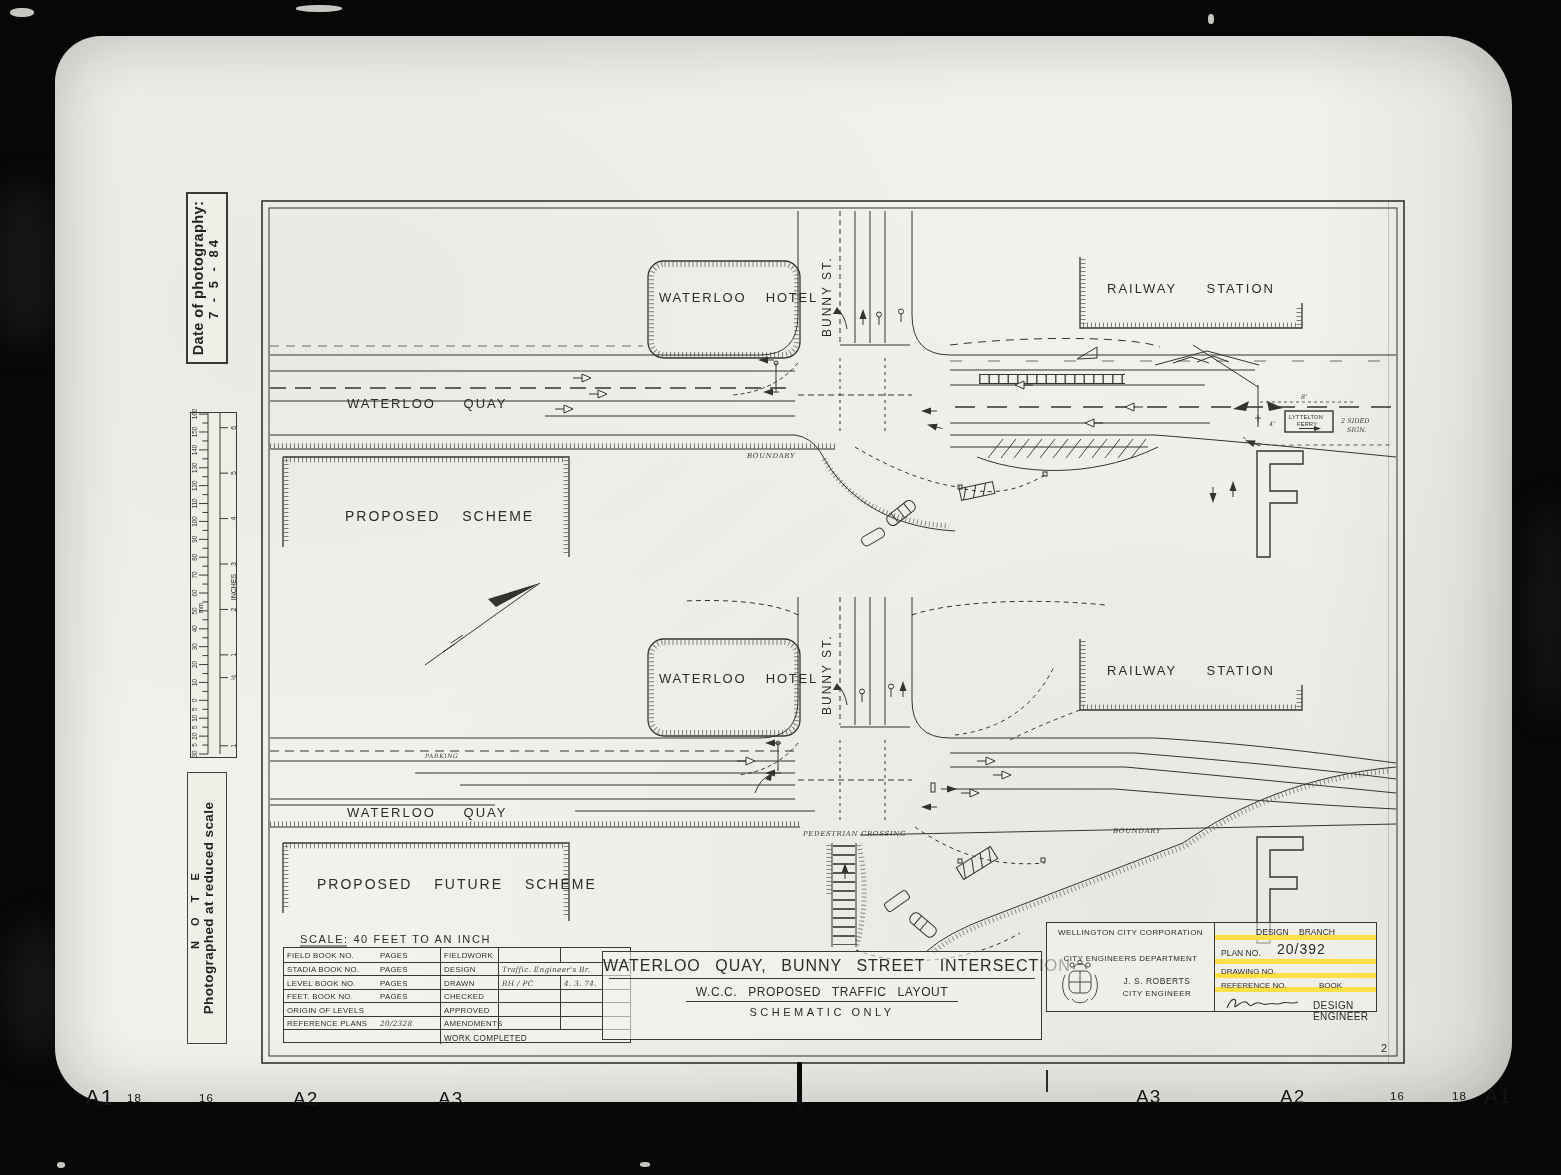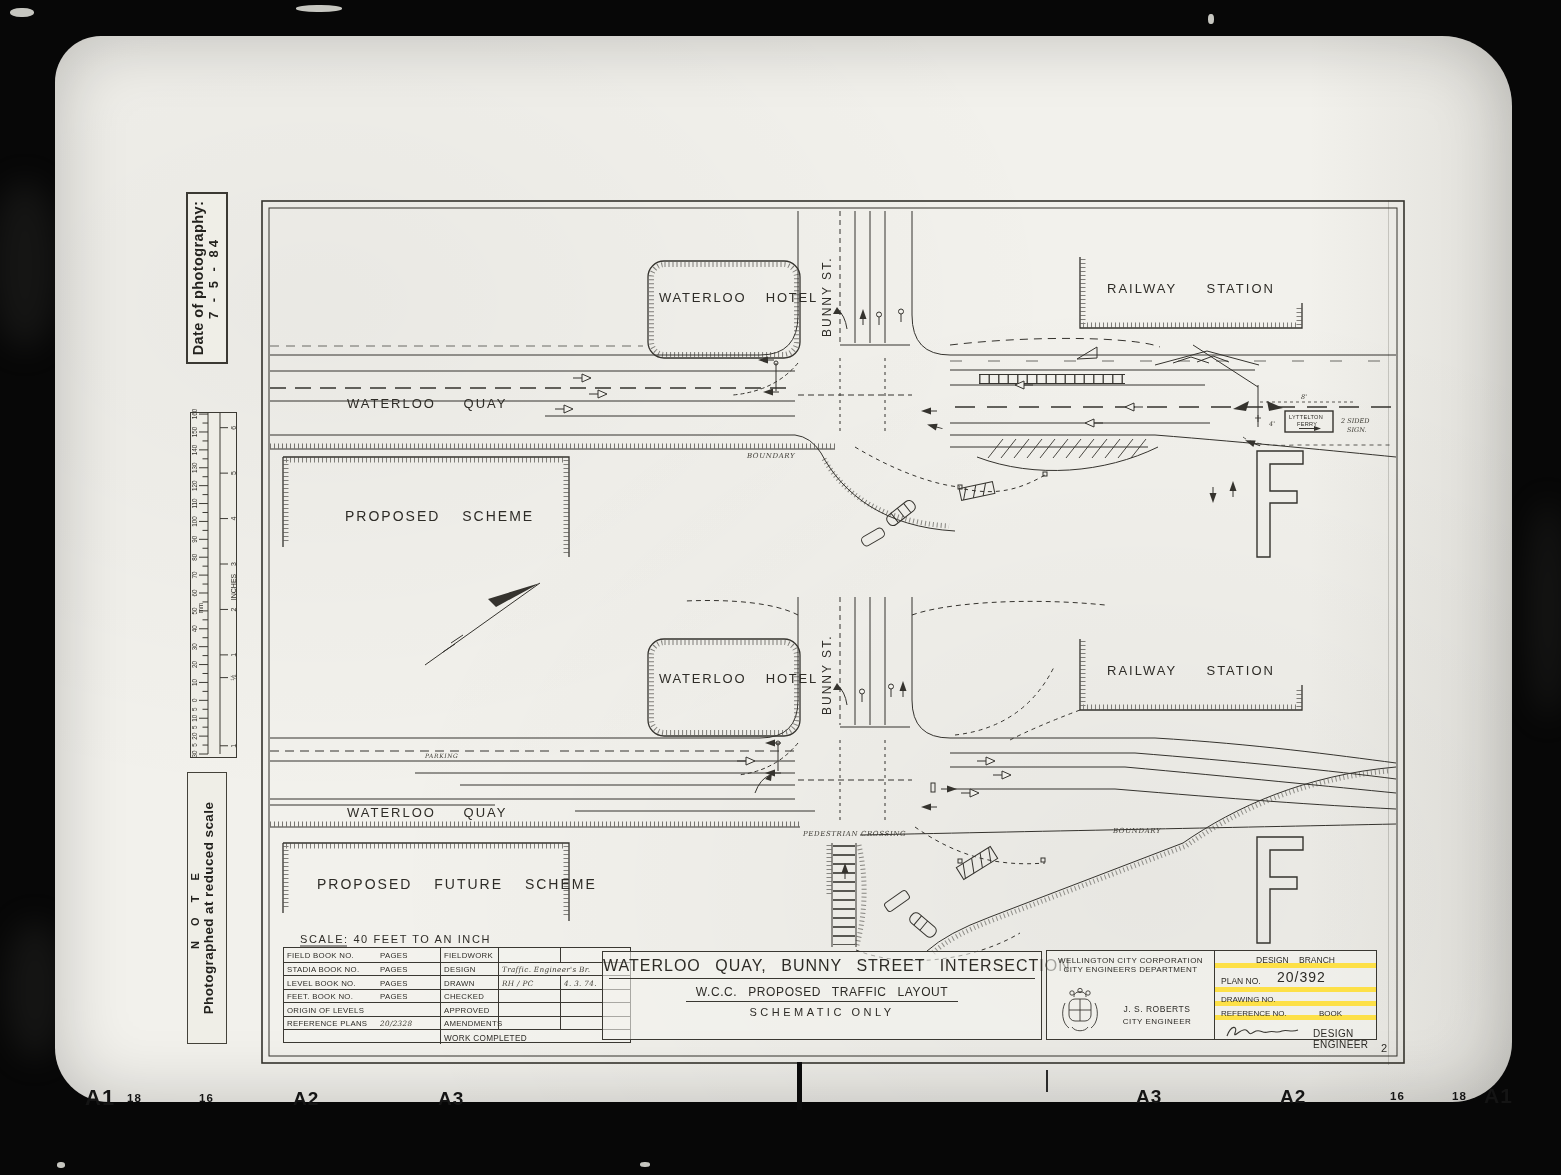--- a/index.html
+++ b/index.html
@@ -61,35 +61,35 @@
   .hw{font-family:"DejaVu Serif",serif;font-style:italic;font-size:7.3px;color:#403e36;letter-spacing:.3px}
   .tb-center{border:1.6px solid #3a3832}
   .tbc-title{margin-top:5px;text-align:center;font-size:16px;letter-spacing:1px;word-spacing:9px;white-space:nowrap}
   .tbc-rule{border-top:1.4px solid #3a3832;margin:3px 6px 0 6px}
   .tbc-sub{margin-top:6px;text-align:center;font-size:12px;letter-spacing:.6px;word-spacing:7px}
   .tbc-subrule{width:272px;margin:2px auto 0 auto;border-top:1.2px solid #3a3832}
   .tbc-note{margin-top:4px;text-align:center;font-size:11px;letter-spacing:3.5px}
   .tb-right{border:1.7px solid #3a3832}
   .tbr-left{position:absolute;left:0;top:0;width:168px;height:100%;border-right:1px solid #3a3832;box-sizing:border-box}
   .tbr-org{text-align:center;font-size:8px;letter-spacing:.4px;margin-top:5px}
-  .tbr-org2{text-align:center;font-size:8px;letter-spacing:.4px;margin-top:0}
+  .tbr-org2{text-align:center;font-size:8px;letter-spacing:.4px;margin-top:17px}
   .tbr-name{position:absolute;left:58px;top:53px;width:104px;text-align:center;font-size:8.5px;letter-spacing:.5px}
   .tbr-nt{position:absolute;left:58px;top:66px;width:104px;text-align:center;font-size:8px;letter-spacing:.5px}
   .tbr-row{position:absolute;left:168px;width:161px;border-bottom:5px solid #fde047;box-sizing:border-box}
   .tbr-branch{top:0;height:17px;text-align:center;font-size:8.5px;word-spacing:8px;padding-top:4px}
   .tbr-plan{top:17px;height:24px}
   .tbr-pl{position:absolute;left:6px;top:8px;font-size:8.5px}
   .tbr-pn{position:absolute;left:62px;top:1px;font-size:14px;letter-spacing:1px}
   .tbr-drw{top:41px;height:14px;font-size:8px;padding:3px 0 0 6px}
   .tbr-ref{top:55px;height:14px;font-size:8px;padding:3px 0 0 6px}
   .tbr-file{position:absolute;left:104px;top:3px;font-size:8px}
   .tbr-sig{top:69px;height:21px;border-bottom:none}
   .tbr-de{position:absolute;left:98px;top:8px;font-size:10px;letter-spacing:.4px}
   
-  .fm{position:absolute;font-weight:bold;color:#141414;letter-spacing:1px}
+  .fm{position:absolute;font-weight:normal;color:#141414;letter-spacing:1px}
 </style>
 </head>
 <body>
 
 <div class="smudge" style="left:-10px;top:180px;width:70px;height:170px"></div>
 <div class="smudge" style="left:5px;top:920px;width:60px;height:140px"></div>
 <div class="smudge" style="left:1528px;top:500px;width:40px;height:220px"></div>
 <div class="speck" style="left:296px;top:5px;width:46px;height:7px"></div>
 <div class="speck" style="left:10px;top:8px;width:24px;height:9px"></div>
 <div class="speck" style="left:1208px;top:14px;width:6px;height:10px"></div>
@@ -498,21 +498,21 @@
 </div>
 
 <div class="tb tb-center" style="left:602px;top:951px;width:440px;height:89px">
   <div class="tbc-title">WATERLOO QUAY, BUNNY STREET INTERSECTION</div>
   <div class="tbc-rule"></div>
   <div class="tbc-sub">W.C.C. PROPOSED TRAFFIC LAYOUT</div>
   <div class="tbc-subrule"></div>
   <div class="tbc-note">SCHEMATIC ONLY</div>
 </div>
 
-<div class="tb tb-right" style="left:1046px;top:950px;width:331px;height:90px">
+<div class="tb tb-right" style="left:1046px;top:922px;width:331px;height:90px">
   <div class="tbr-left">
     <div class="tbr-org">WELLINGTON CITY CORPORATION</div>
     <div class="tbr-org2">CITY ENGINEERS DEPARTMENT</div>
     <svg width="40" height="52" viewBox="0 0 40 52" style="position:absolute;left:13px;top:32px">
       <g stroke="#3a3833" fill="none" stroke-width=".9">
         <path d="M14,14 C13,7 27,7 26,14"></path>
         <circle cx="12" cy="10" r="2.2"></circle>
           <circle cx="20" cy="7.5" r="2.2"></circle>
           <circle cx="28" cy="10" r="2.2"></circle>
         <rect x="9" y="16" width="22" height="22" rx="6"></rect>

